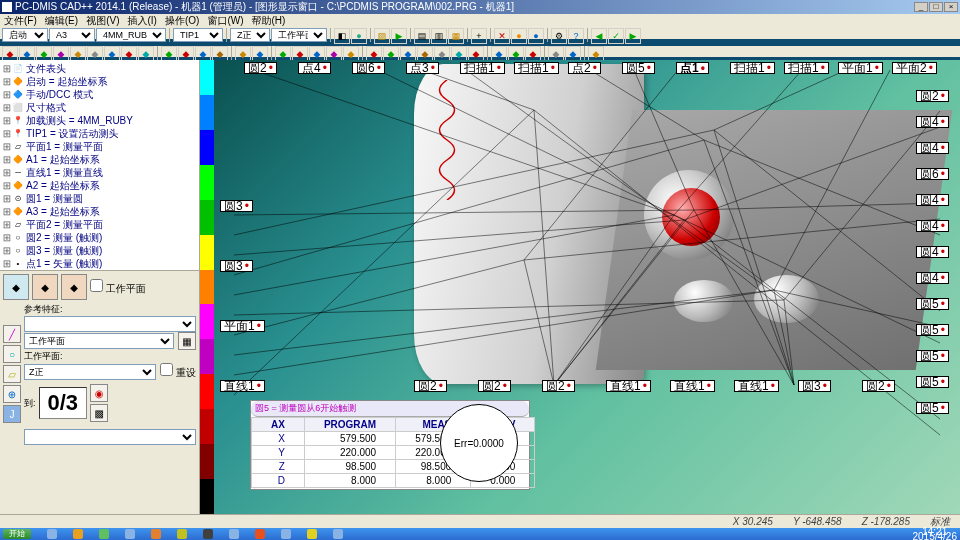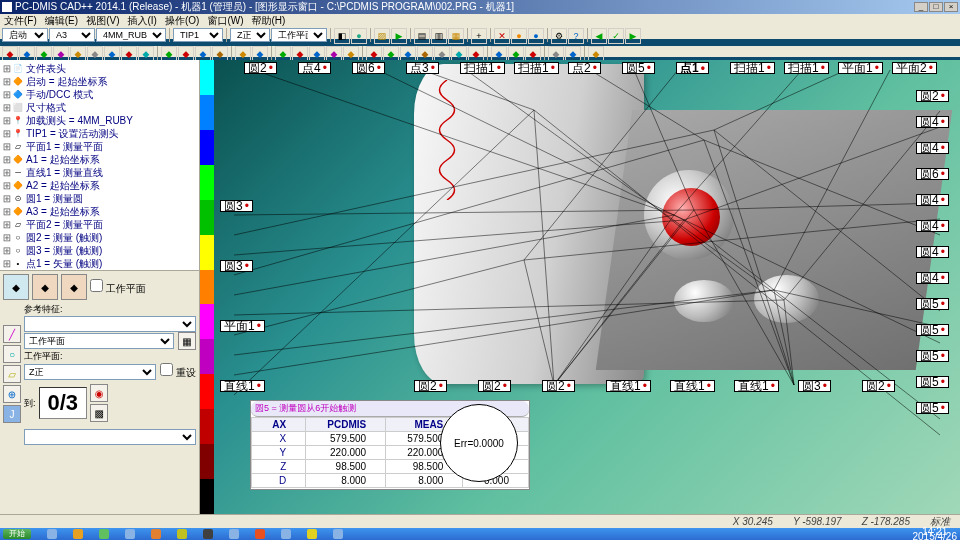--- a/index.html
+++ b/index.html
@@ -406,21 +406,21 @@
       </div>
   </div>
 </div>
 
 <div class="meas-panel">
   <div class="meas-header">圆5 = 测量圆从6开始触测</div>
   <table class="meas-table">
       <thead>
         <tr id="mhead">
           <th>AX</th>
-          <th>PCDMIS</th>
+          <th>PROGRAM</th>
           <th>MEAS</th>
           <th>DEV</th>
         </tr>
       </thead>
       <tbody id="mbody">
         <tr>
           <td>X</td>
           <td>579.500</td>
           <td>579.500</td>
           <td>0.000</td>
@@ -445,21 +445,21 @@
         </tr>
       </tbody>
     </table>
 </div>
 <div class="err-circle">
     <span>Err=0.0000</span>
   </div>
 
 <div class="status-bar">
   <span>X 30.245</span>
-  <span>Y -598.197</span>
+  <span>Y -648.458</span>
   <span>Z -178.285</span>
   <span>标准</span>
 </div>
 
 <div class="taskbar">
   <span class="start">开始</span>
   <span class="tb-ic"></span>
   <span class="tb-ic" style="background:#e8a020"></span>
   <span class="tb-ic" style="background:#60c060"></span>
   <span class="tb-ic"></span>

